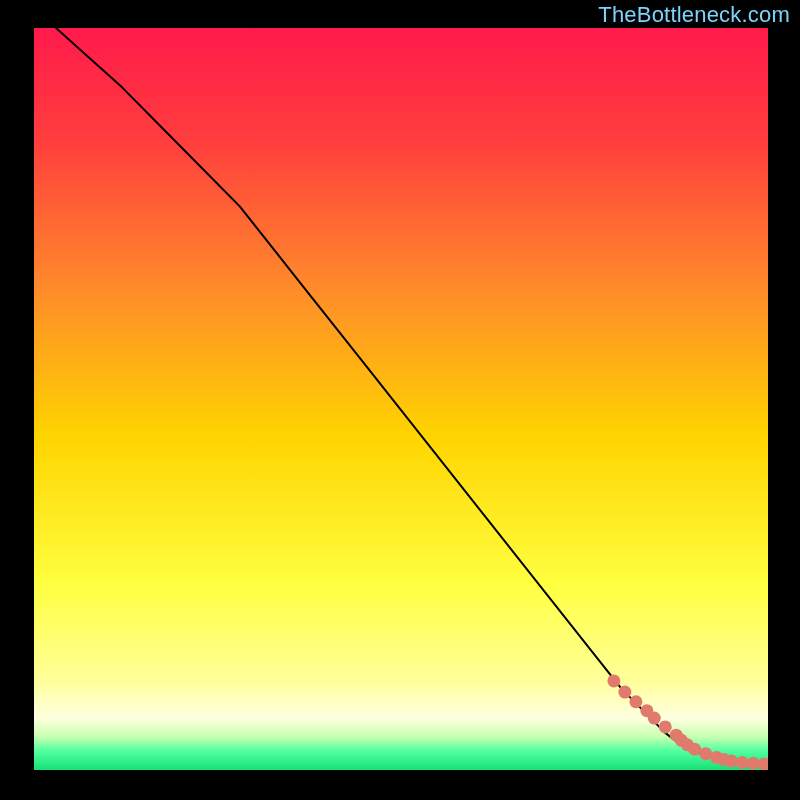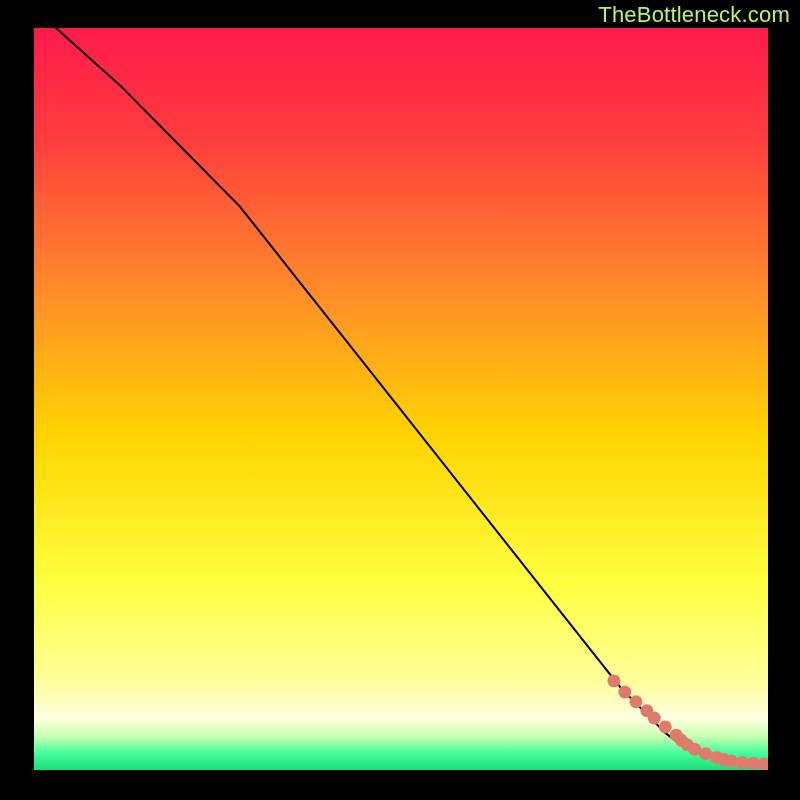--- a/index.html
+++ b/index.html
@@ -14,21 +14,21 @@
   .frame {
     position: relative;
     width: 800px;
     height: 800px;
     background: #000;
   }
   .watermark {
     position: absolute;
     top: 2px;
     right: 10px;
-    color: #bef264;
+    color: #7dd3fc;
     font-size: 22px;
     font-weight: 500;
     letter-spacing: 0.2px;
     z-index: 50;
   }
   .plot {
     position: absolute;
     left: 34px;
     top: 28px;
     width: 734px;

